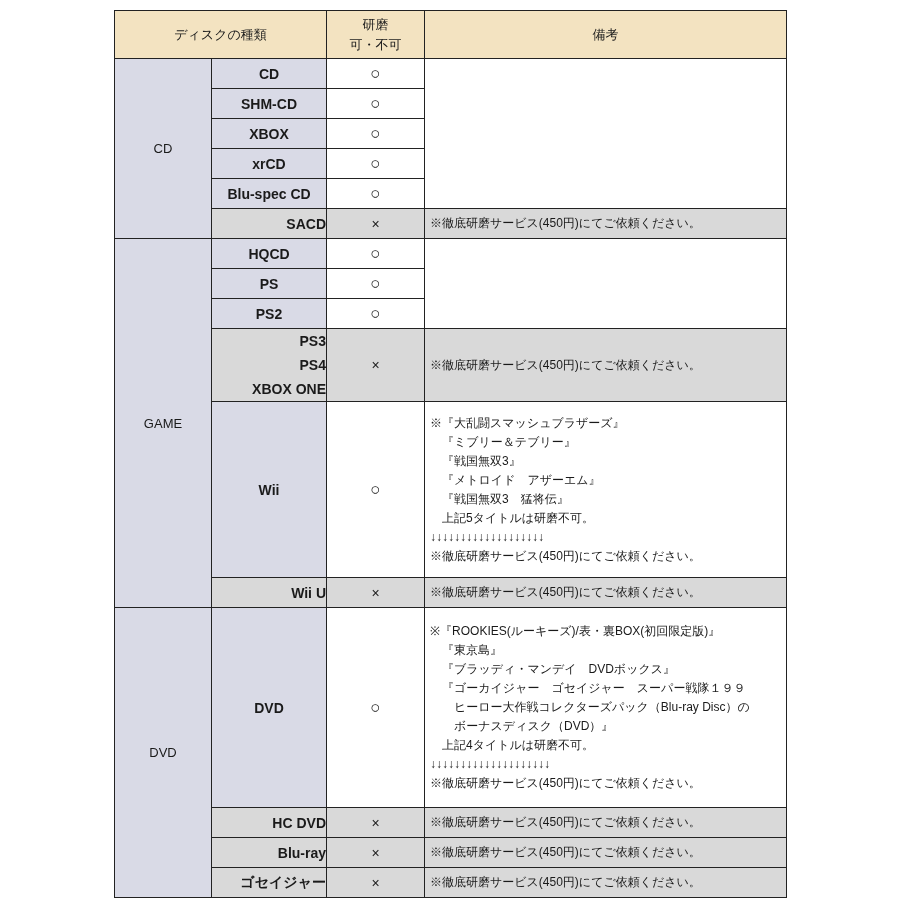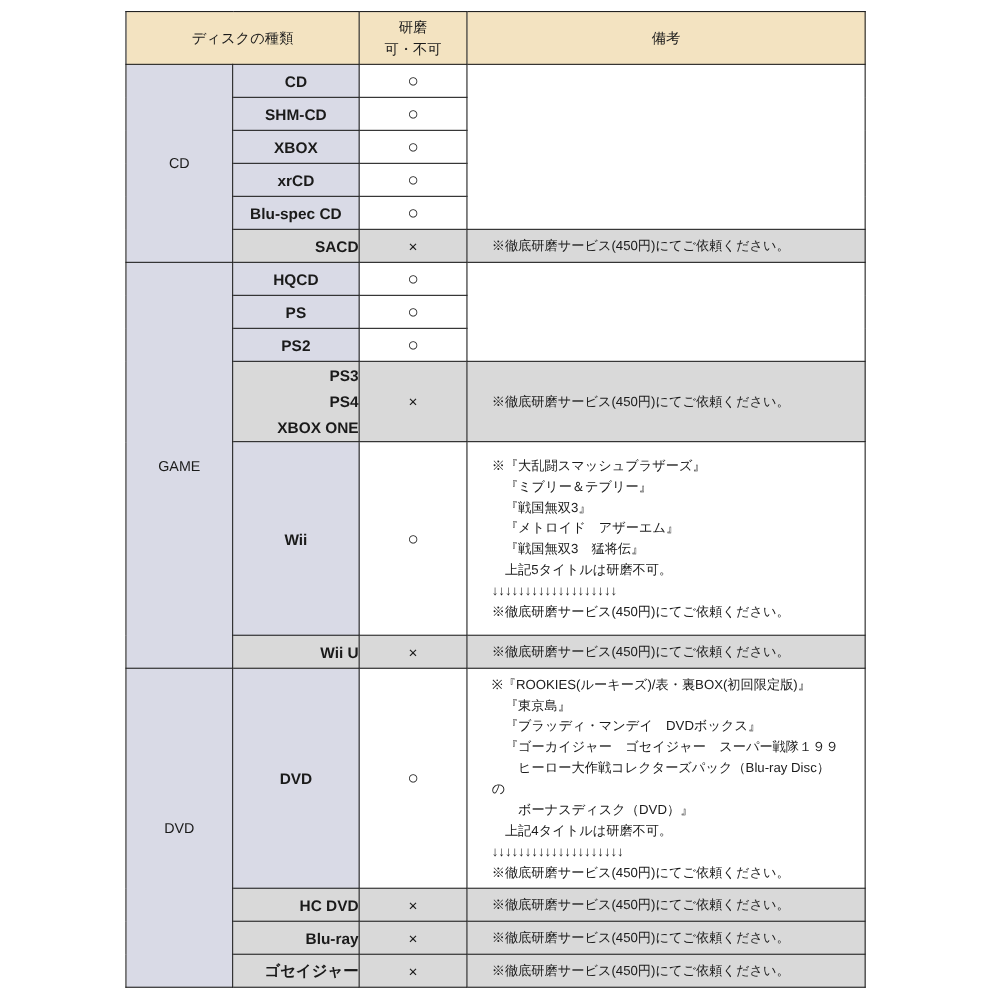--- a/index.html
+++ b/index.html
@@ -41,21 +41,21 @@
   .lbl.ng { background: #d9d9d9; text-align: right; }
   .mark {
     text-align: center;
     vertical-align: middle;
     font-size: 17px;
   }
   .mark.ng { background: #d9d9d9; font-size: 14px; }
   .remark {
     font-size: 12px;
     line-height: 19px;
-    padding: 3px 22px;
+    padding: 3px 5px;
     vertical-align: middle;
     text-align: left;
     background: #ffffff;
   }
   .remark.ng { background: #d9d9d9; }
   .pre { white-space: pre-wrap; }
   .r30 { height: 30px; }
   .r75 { height: 68px; }
   .r176 { height: 176px; }
   .r200 { height: 200px; }

